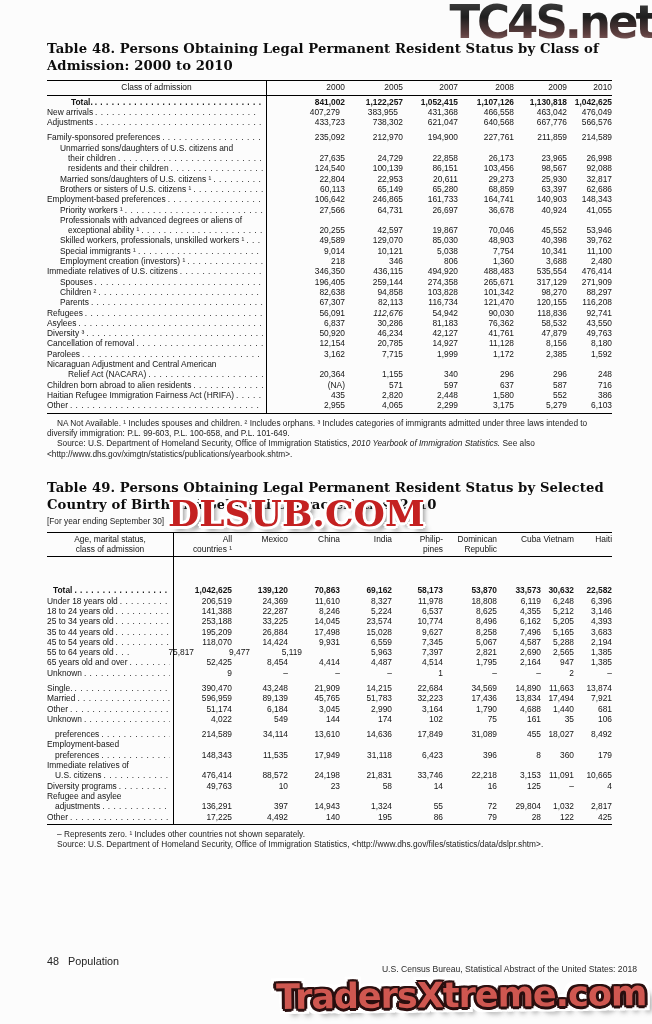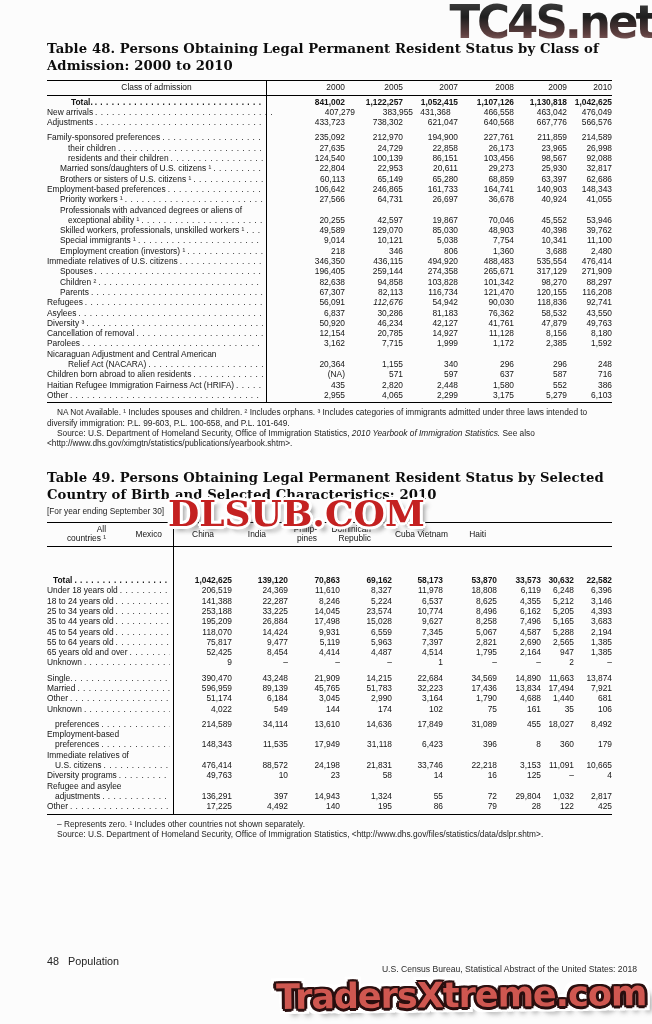--- a/index.html
+++ b/index.html
@@ -6,21 +6,21 @@
   .page{position:relative;width:652px;height:1024px;background:#fcfcfc;overflow:hidden;
         font-family:"Liberation Sans",sans-serif;color:#141414;}
   .content{position:absolute;left:47px;top:40px;width:565px;}
 
   .tbl-title{font-family:"DejaVu Serif",serif;font-weight:bold;font-size:13.2px;
              line-height:17px;margin:0;color:#0d0d0d;letter-spacing:.1px;}
   .bracket-note{font-size:8.3px;line-height:10px;margin-top:3px;color:#1c1c1c;}
 
   .stat-table{position:relative;margin-top:6px;border-top:1.5px solid #000;border-bottom:1.5px solid #000;}
   .vdiv{position:absolute;top:0;bottom:0;width:1px;background:#000;}
-  .thead{display:flex;border-bottom:1px solid #000;align-items:center;}
+  .thead{display:flex;border-bottom:1px solid #000;align-items:flex-start;}
   .thead .stub{flex:1;display:flex;flex-direction:column;justify-content:center;
                text-align:center;font-size:8.4px;line-height:9.6px;padding:2px 0;}
   .thead .col{display:flex;flex-direction:column;justify-content:flex-end;
               text-align:right;font-size:8.4px;line-height:9.6px;padding:2px 0 2px 0;white-space:nowrap;}
   .tbody{padding:1px 0 2px 0;}
   .trow{display:flex;align-items:baseline;font-size:8.4px;line-height:10.3px;}
   .trow.bold{font-weight:bold;}
   .preline{font-size:8.4px;line-height:10.3px;white-space:nowrap;}
   .lblcell{flex:1;display:flex;overflow:hidden;align-items:baseline;padding-right:3px;}
   .lbl{white-space:nowrap;}
@@ -111,21 +111,21 @@
             <div class="val" style="width: 53px;">1,130,818</div>
             <div class="val" style="width: 45px;">1,042,625</div>
           </div>
           <div class="trow">
             <div class="lblcell">
               <span class="lbl" style="padding-left: 0px;">New arrivals</span>
               <span class="dots">. . . . . . . . . . . . . . . . . . . . . . . . . . . . . . . . . . . . . . . . . . . . . . . . . . . . . . . . . . . . . . . . . . . . . . . . . . . . . . . . . . . . . . . . . . . . . . . . . . . . . . . . . . . . . . . . . . . . . . . . . . . . . . . . . . . . . . . . . . . . . . . . . . . . . . . . . . . . . . . . . . . . . . . . . . . . . . . . . . . . . . . . . . . . . . . . . . . . . . . . </span>
             </div>
             <div class="val" style="width: 79px;">407,279</div>
             <div class="val" style="width: 58px;">383,955</div>
-            <div class="val" style="width: 45px; text-align: center;">431,368</div>
+            <div class="val" style="width: 60px;">431,368</div>
             <div class="val" style="width: 56px;">466,558</div>
             <div class="val" style="width: 53px;">463,042</div>
             <div class="val" style="width: 45px;">476,049</div>
           </div>
           <div class="trow">
             <div class="lblcell">
               <span class="lbl" style="padding-left: 0px;">Adjustments</span>
               <span class="dots">. . . . . . . . . . . . . . . . . . . . . . . . . . . . . . . . . . . . . . . . . . . . . . . . . . . . . . . . . . . . . . . . . . . . . . . . . . . . . . . . . . . . . . . . . . . . . . . . . . . . . . . . . . . . . . . . . . . . . . . . . . . . . . . . . . . . . . . . . . . . . . . . . . . . . . . . . . . . . . . . . . . . . . . . . . . . . . . . . . . . . . . . . . . . . . . . . . . . . . . . </span>
             </div>
             <div class="val" style="width: 79px;">433,723</div>
@@ -141,20 +141,21 @@
               <span class="lbl" style="padding-left: 0px;">Family-sponsored preferences</span>
               <span class="dots">. . . . . . . . . . . . . . . . . . . . . . . . . . . . . . . . . . . . . . . . . . . . . . . . . . . . . . . . . . . . . . . . . . . . . . . . . . . . . . . . . . . . . . . . . . . . . . . . . . . . . . . . . . . . . . . . . . . . . . . . . . . . . . . . . . . . . . . . . . . . . . . . . . . . . . . . . . . . . . . . . . . . . . . . . . . . . . . . . . . . . . . . . . . . . . . . . . . . . . . . </span>
             </div>
             <div class="val" style="width: 79px;">235,092</div>
             <div class="val" style="width: 58px;">212,970</div>
             <div class="val" style="width: 55px;">194,900</div>
             <div class="val" style="width: 56px;">227,761</div>
             <div class="val" style="width: 53px;">211,859</div>
             <div class="val" style="width: 45px;">214,589</div>
           </div>
+          <div class="preline" style="padding-left: 13px;">Unmarried sons/daughters of U.S. citizens and</div>
           <div class="trow">
             <div class="lblcell">
               <span class="lbl" style="padding-left: 21px;">their children</span>
               <span class="dots">. . . . . . . . . . . . . . . . . . . . . . . . . . . . . . . . . . . . . . . . . . . . . . . . . . . . . . . . . . . . . . . . . . . . . . . . . . . . . . . . . . . . . . . . . . . . . . . . . . . . . . . . . . . . . . . . . . . . . . . . . . . . . . . . . . . . . . . . . . . . . . . . . . . . . . . . . . . . . . . . . . . . . . . . . . . . . . . . . . . . . . . . . . . . . . . . . . . . . . . . </span>
             </div>
             <div class="val" style="width: 79px;">27,635</div>
             <div class="val" style="width: 58px;">24,729</div>
             <div class="val" style="width: 55px;">22,858</div>
             <div class="val" style="width: 56px;">26,173</div>
             <div class="val" style="width: 53px;">23,965</div>
@@ -434,20 +435,24 @@
       <p><span>Source: U.S. Department of Homeland Security, Office of Immigration Statistics, </span><span class="it">2010 Yearbook of Immigration Statistics.</span><span> See also &lt;http://www.dhs.gov/ximgtn/statistics/publications/yearbook.shtm&gt;.</span></p>
     </div>
 
     <div class="t49-block">
       <p class="tbl-title">Table 49. Persons Obtaining Legal Permanent Resident Status by Selected Country of Birth and Selected Characteristics: 2010</p>
       <div class="bracket-note">[For year ending September 30]</div>
 
       <div class="stat-table" id="t49">
         <div class="vdiv" style="left:126px"></div>
         <div class="thead" id="t49-head">
+            <div class="stub">
+              <div>Age, marital status,</div>
+              <div>class of admission</div>
+            </div>
             <div class="col" style="width: 59px;">
               <div>All</div>
               <div>countries ¹</div>
             </div>
             <div class="col" style="width: 56px;">
               <div>Mexico</div>
             </div>
             <div class="col" style="width: 52px;">
               <div>China</div>
             </div>
@@ -564,21 +569,21 @@
               <div class="val" style="width: 38px;">2,194</div>
             </div>
             <div class="trow">
               <div class="lblcell">
                 <span class="lbl" style="padding-left: 0px;">55 to 64 years old</span>
                 <span class="dots">. . . . . . . . . . . . . . . . . . . . . . . . . . . . . . . . . . . . . . . . . . . . . . . . . . . . . . . . . . . . . . . . . . . . . . . . . . . . . . . . . . . . . . . . . . . . . . . . . . . . . . . . . . . . . . . . . . . . . . . . . . . . . . . . . . . . . . . . . . . . . . . . . . . . . . . . . . . . . . . . . . . . . . . . . . . . . . . . . . . . . . . . . . . . . . . . . . . . . . . . </span>
               </div>
               <div class="val" style="width: 59px;">75,817</div>
               <div class="val" style="width: 56px;">9,477</div>
               <div class="val" style="width: 52px;">5,119</div>
-              <div class="val" style="width: 52px;">5,963</div>
+              <div class="val" style="width: 52px; margin-left: 38px;">5,963</div>
               <div class="val" style="width: 51px;">7,397</div>
               <div class="val" style="width: 54px;">2,821</div>
               <div class="val" style="width: 44px;">2,690</div>
               <div class="val" style="width: 33px;">2,565</div>
               <div class="val" style="width: 38px;">1,385</div>
             </div>
             <div class="trow">
               <div class="lblcell">
                 <span class="lbl" style="padding-left: 0px;">65 years old and over</span>
                 <span class="dots">. . . . . . . . . . . . . . . . . . . . . . . . . . . . . . . . . . . . . . . . . . . . . . . . . . . . . . . . . . . . . . . . . . . . . . . . . . . . . . . . . . . . . . . . . . . . . . . . . . . . . . . . . . . . . . . . . . . . . . . . . . . . . . . . . . . . . . . . . . . . . . . . . . . . . . . . . . . . . . . . . . . . . . . . . . . . . . . . . . . . . . . . . . . . . . . . . . . . . . . . </span>

